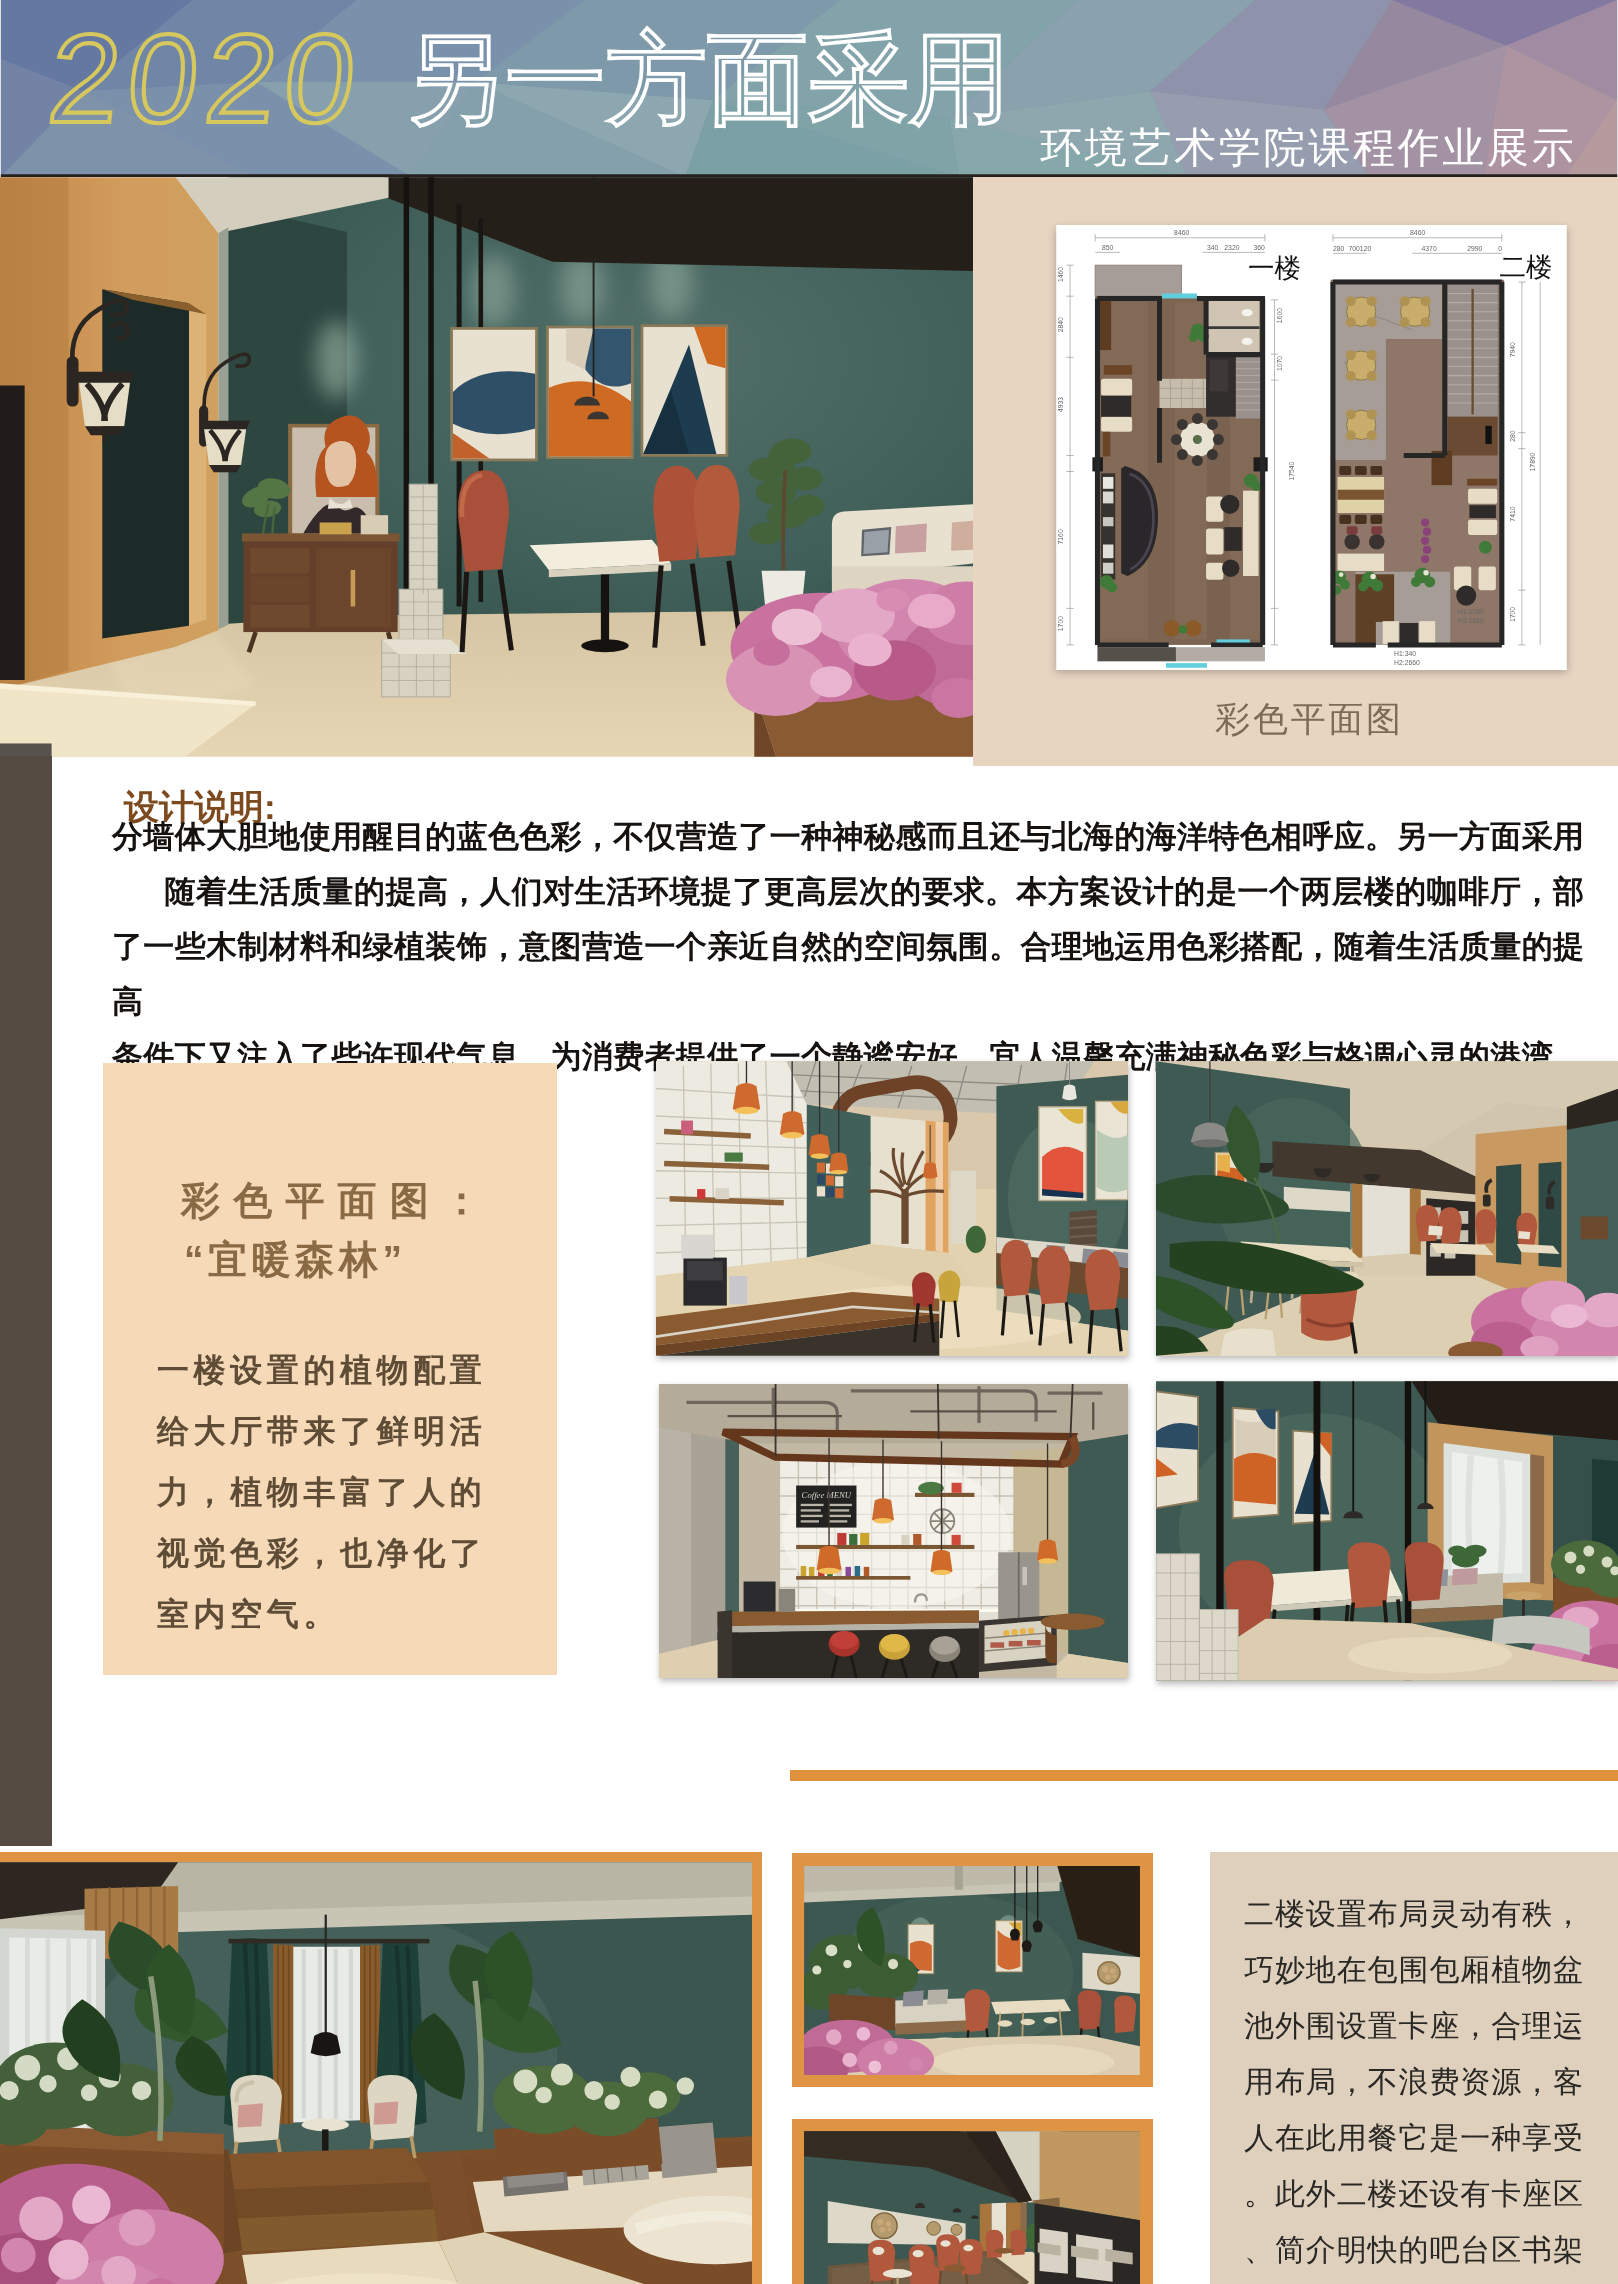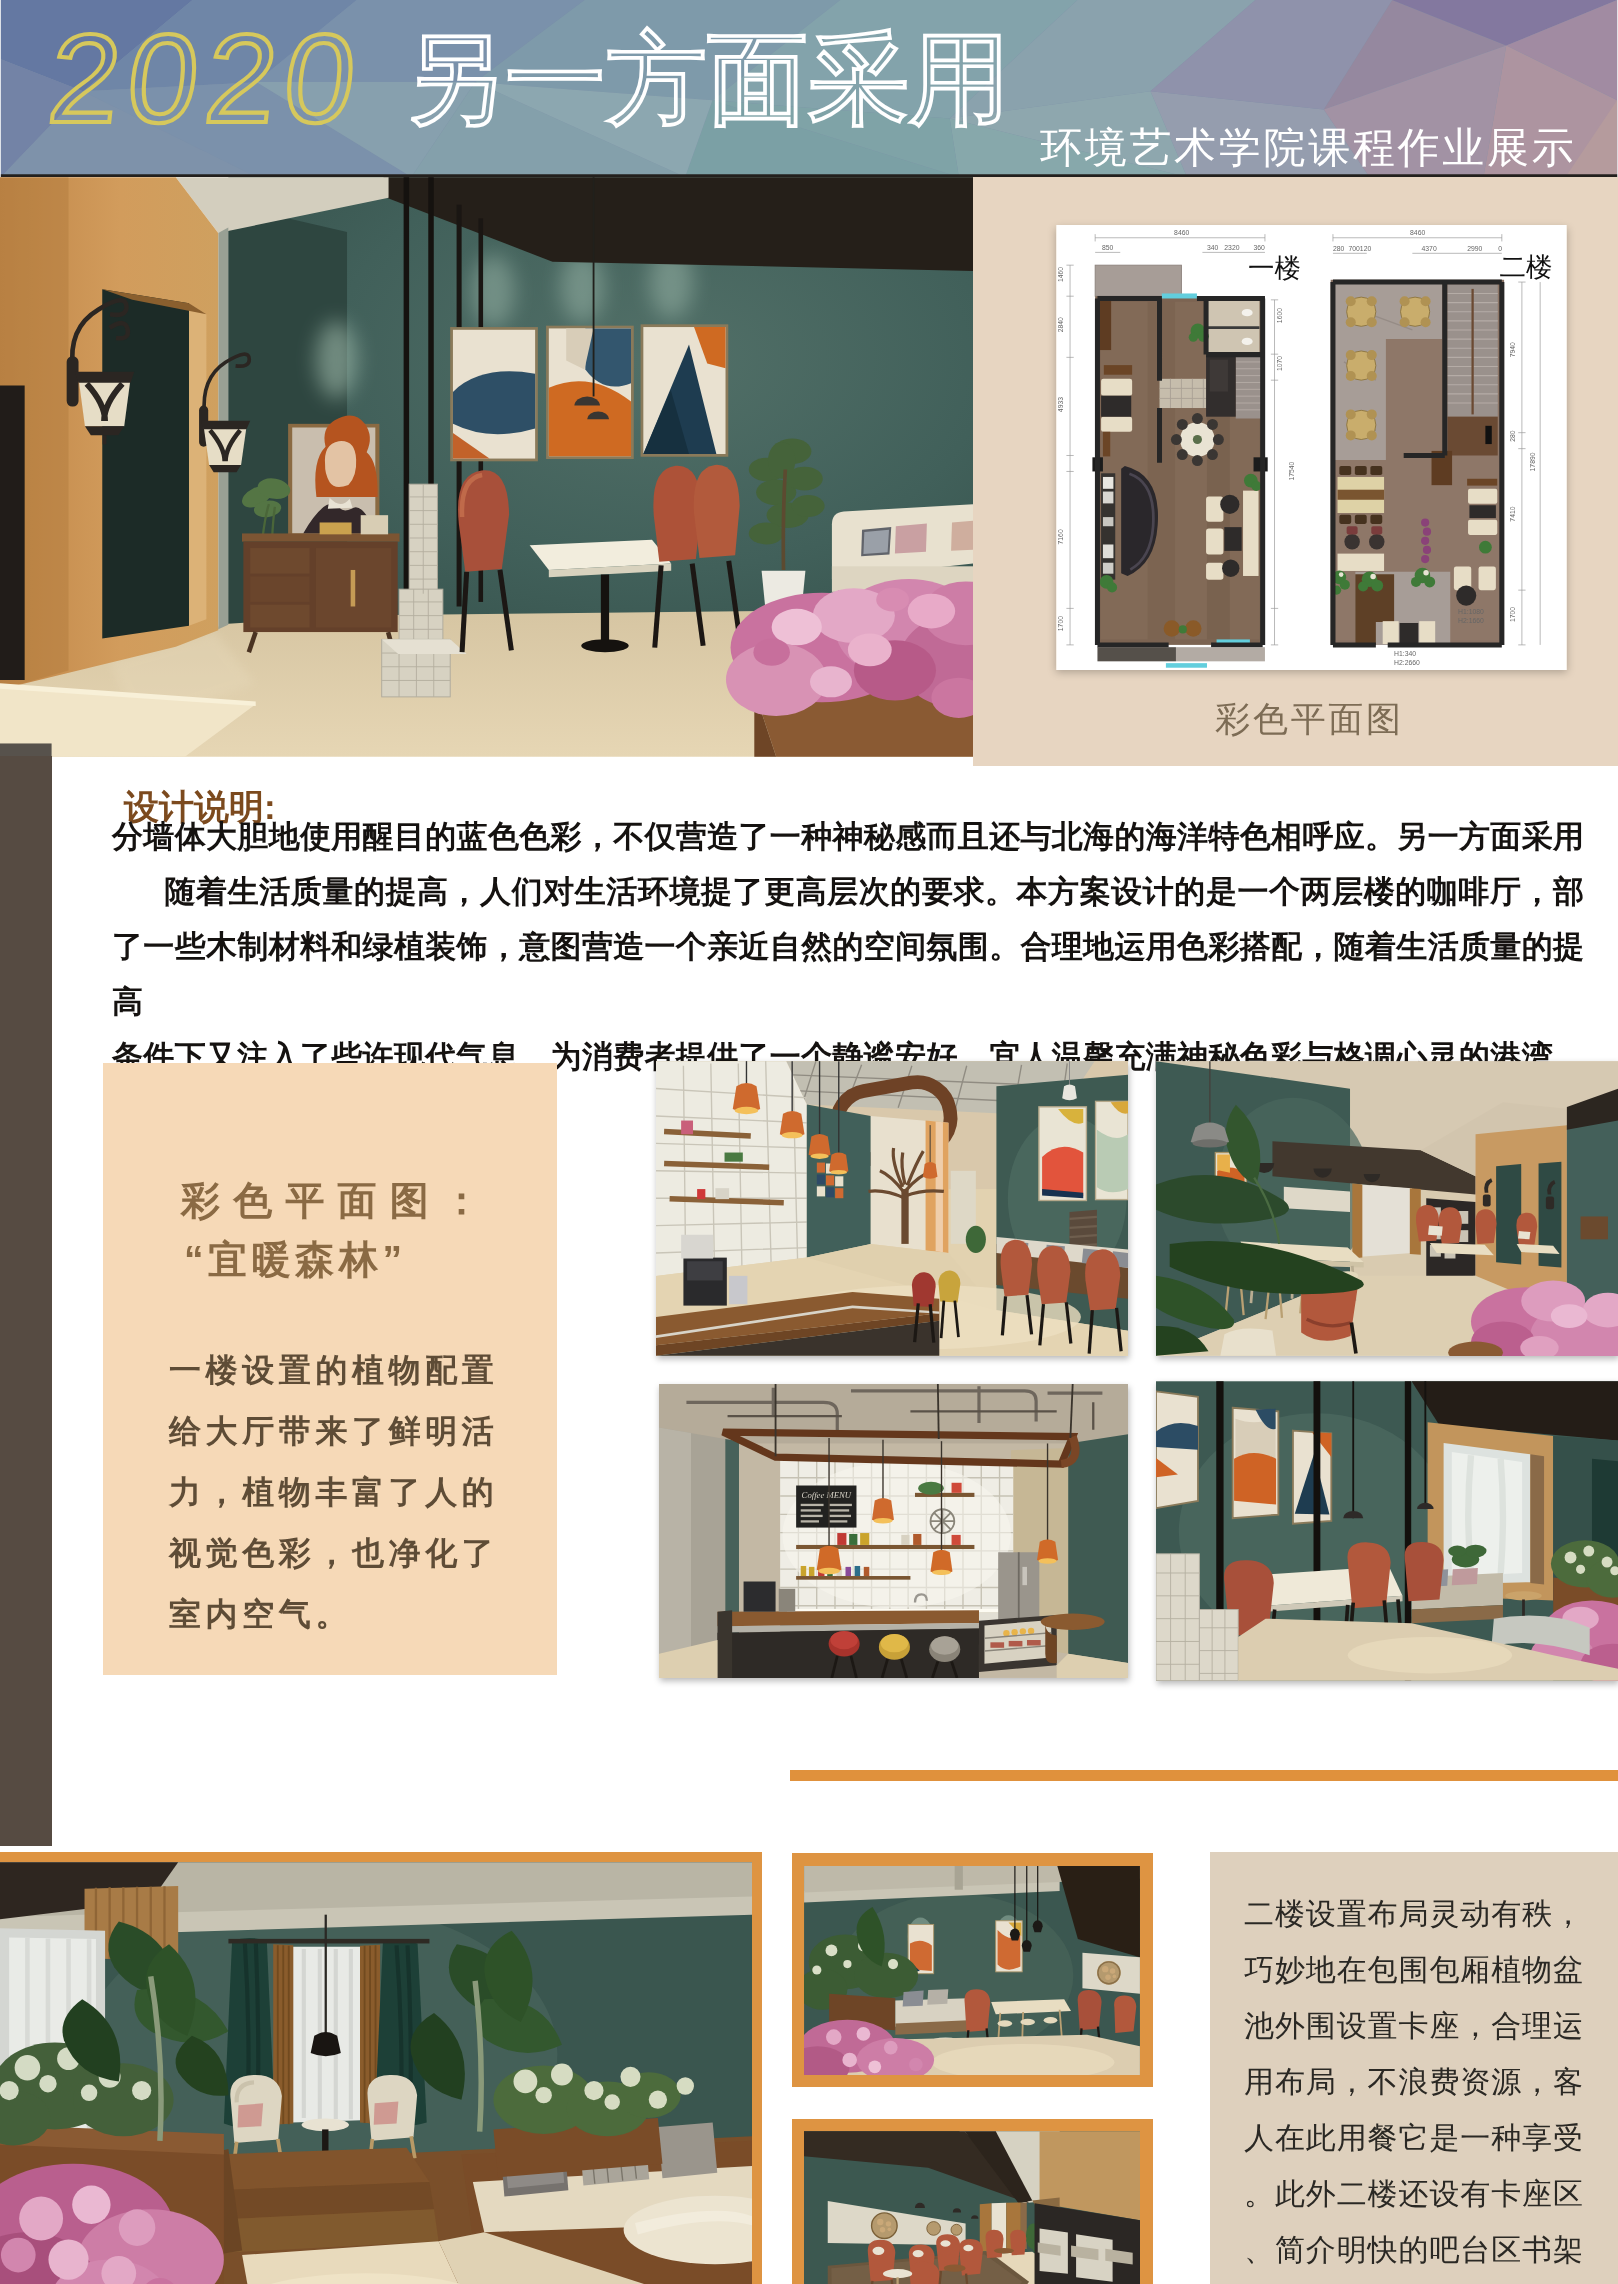--- a/index.html
+++ b/index.html
@@ -556,21 +556,21 @@
 <div style="text-align:justify;text-align-last:justify;"><span style="display:inline-block;width:52px;"></span>随着生活质量的提高，人们对生活环境提了更高层次的要求。本方案设计的是一个两层楼的咖啡厅，部</div>
 <div style="text-align:justify;text-align-last:justify;">了一些木制材料和绿植装饰，意图营造一个亲近自然的空间氛围。合理地运用色彩搭配，随着生活质量的提高</div>
 <div style="text-align:justify;text-align-last:justify;">条件下又注入了些许现代气息。为消费者提供了一个静谧安好，宜人温馨充满神秘色彩与格调心灵的港湾。</div>
 </div>
 
 <div class="abs" style="left:103px;top:1063px;width:454px;height:612px;background:#f6d9b7;"></div>
 
 <div class="abs" style="left:181px;top:1174px;font-size:39px;font-weight:bold;letter-spacing:13.2px;color:#8a6a44;">彩色平面图：</div>
 <div class="abs" style="left:184px;top:1233px;font-size:39px;font-weight:bold;letter-spacing:4.6px;color:#8a6a44;text-align:right;">“宜暖森林”</div>
 
-<div class="abs" style="left:169px;top:1340px;width:365px;font-size:32px;line-height:61px;letter-spacing:4.6px;color:#5e4c36;font-weight:bold;white-space:nowrap;">一楼设置的植物配置<br>给大厅带来了鲜明活<br>力，植物丰富了人的<br>视觉色彩，也净化了<br>室内空气。</div>
+<div class="abs" style="left:157px;top:1340px;width:365px;font-size:32px;line-height:61px;letter-spacing:4.6px;color:#5e4c36;font-weight:bold;white-space:nowrap;">一楼设置的植物配置<br>给大厅带来了鲜明活<br>力，植物丰富了人的<br>视觉色彩，也净化了<br>室内空气。</div>
 
 <svg class="abs" style="left:656px;top:1061px;box-shadow:1.4px 2.7px 6.4px rgba(0,0,0,0.28);" width="472" height="295" viewBox="0 0 1033 645">
 
   <rect width="1033" height="645" fill="#e2d2b0"></rect>
 
   <rect width="1033" height="280" fill="#d9c8ab"></rect>
 
   <polygon points="285,0 960,0 880,120 330,95" fill="#c2bfb2"></polygon>
   <g stroke="#908c82" stroke-width="3" fill="none">
     <path d="M350,0 l-30,95 M450,8 l-35,92 M560,10 l-30,92 M680,10 l-25,95 M800,8 l-18,100 M900,5 l-15,108"></path>

